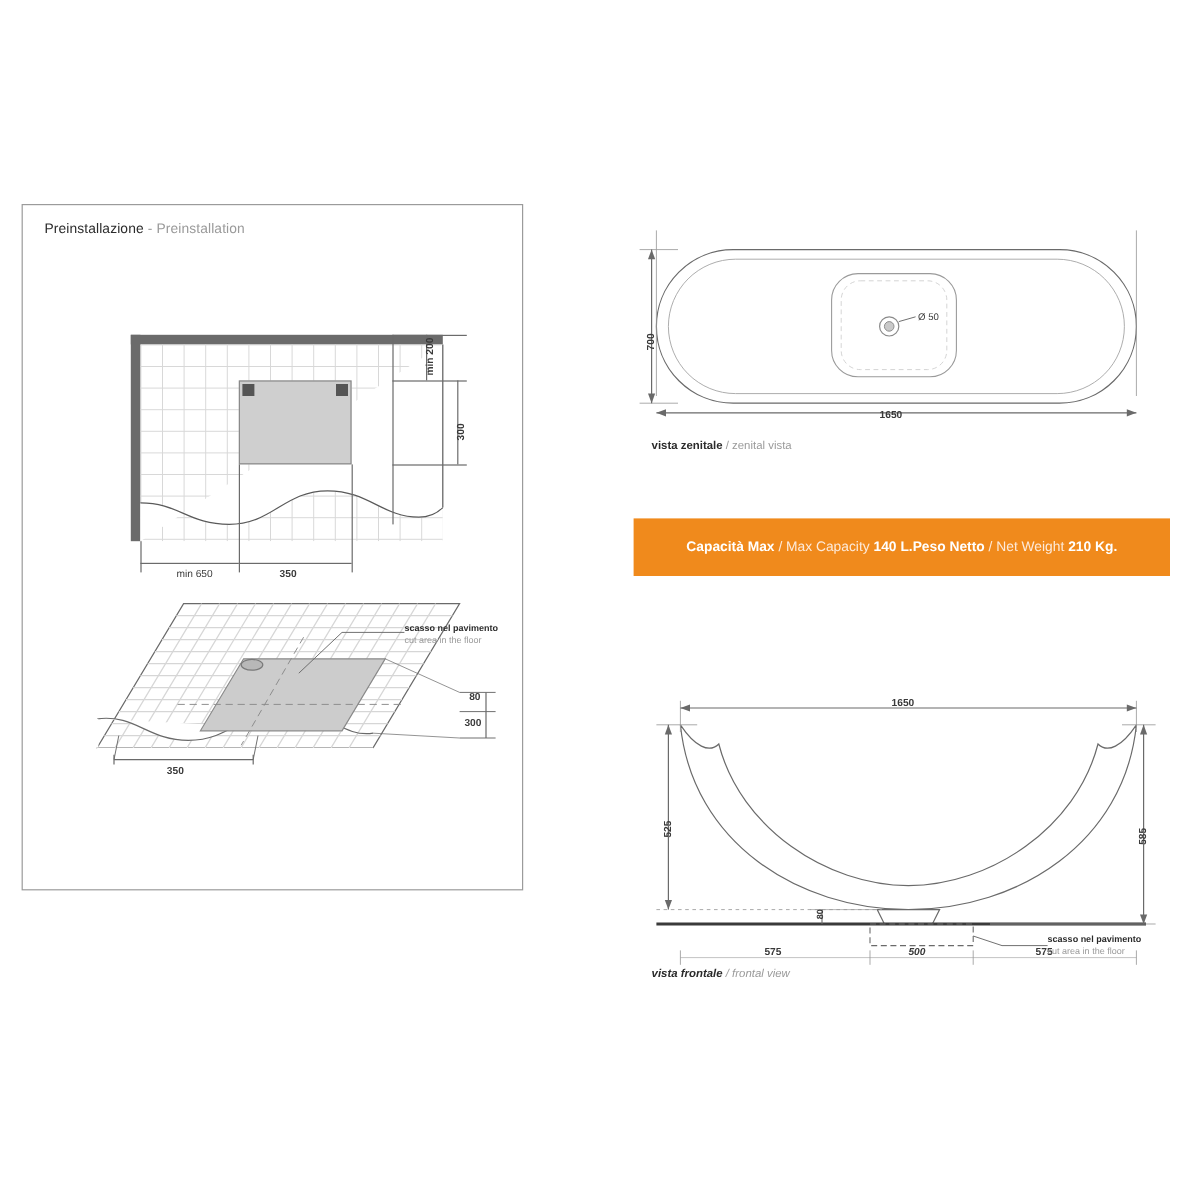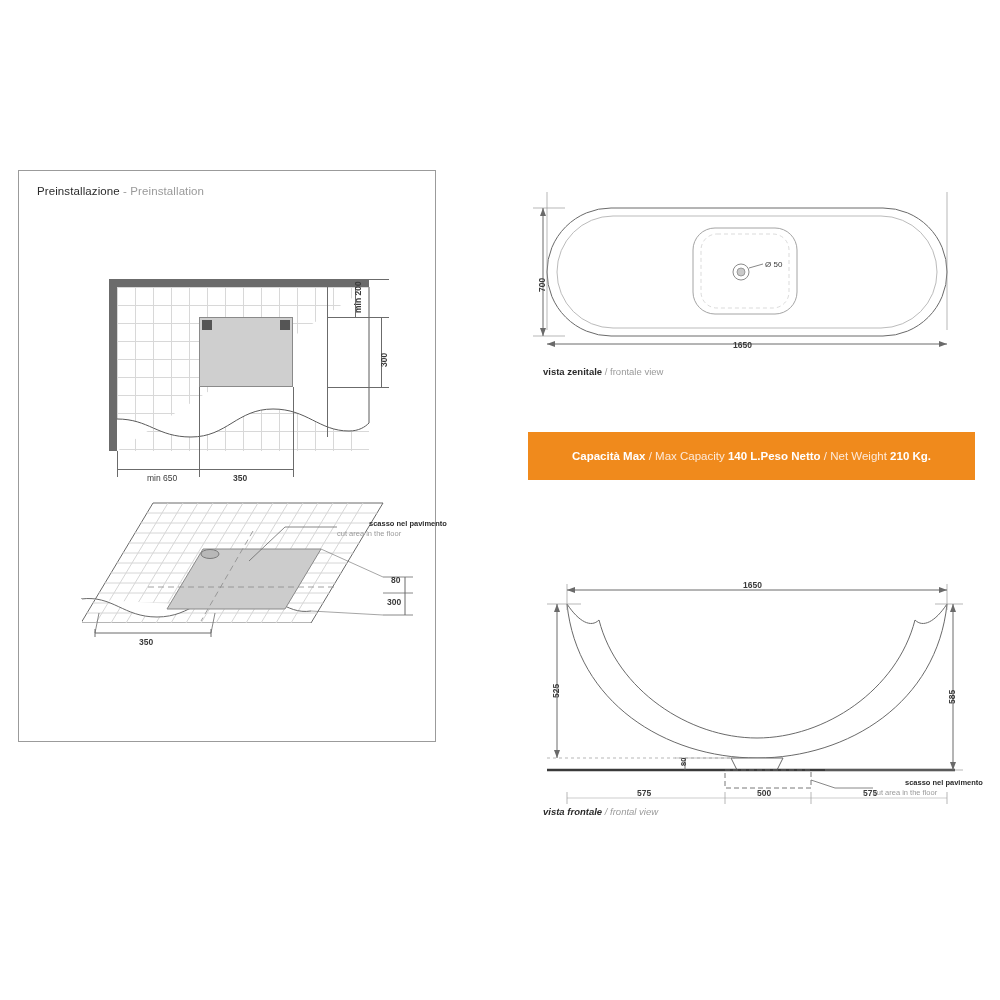--- a/index.html
+++ b/index.html
@@ -123,21 +123,21 @@
     top: 320px;
     width: 380px;
     height: 235px;
   }
   .callout-label {
     position: absolute;
     font-size: 7.5px;
     line-height: 10px;
     white-space: nowrap;
   }
-  .callout-label .it { font-weight: bold; color: #2b2b2b; margin-left: 32px; }
+  .callout-label .it { font-weight: bold; color: #2b2b2b; }
   .callout-label .en { color: #9a9a9a; }
 
   
   .zenital {
     position: absolute;
     left: 525px;
     top: 180px;
     width: 450px;
     height: 220px;
   }
@@ -326,21 +326,21 @@
       <line x1="8" y1="156" x2="40" y2="156" stroke="#9a9a9a" stroke-width="0.7"></line>
       <line x1="18" y1="28" x2="18" y2="156" stroke="#6a6a6a" stroke-width="1"></line>
       <path d="M18 28 L15 36 L21 36 Z" fill="#6a6a6a"></path>
       <path d="M18 156 L15 148 L21 148 Z" fill="#6a6a6a"></path>
     </svg>
     <div class="dimtext bold" style="left:208px; top:160px;">1650</div>
     <div class="dimtext bold vert" style="left:12px; top:112px;">700</div>
     <div class="dimtext" style="left:240px; top:80px; font-size:8px;">Ø 50</div>
 
     <div class="viewcap" style="left:18px; top:186px;">
-      <span class="it">vista zenitale</span><span class="en"> / </span><span class="en">frontale view</span>
+      <span class="it">vista zenitale</span><span class="en"> / </span><span class="en">zenital vista</span>
     </div>
   </div>
 
   <div id="capacity-banner">
     <div class="banner-line">
       <span class="lab">Capacità Max</span><span class="en"> / </span><span class="en">Max Capacity</span>
       <b>140 L.</b>
     </div>
     <div class="banner-line">
       <span class="lab">Peso Netto</span><span class="en"> / </span><span class="en">Net Weight</span>
@@ -389,21 +389,21 @@
       <line x1="200" y1="222" x2="200" y2="234" stroke="#9a9a9a" stroke-width="0.7"></line>
       <line x1="286" y1="222" x2="286" y2="234" stroke="#9a9a9a" stroke-width="0.7"></line>
       <line x1="422" y1="222" x2="422" y2="234" stroke="#9a9a9a" stroke-width="0.7"></line>
     </svg>
 
     <div class="dimtext bold" style="left:218px; top:10px;">1650</div>
     <div class="dimtext bold vert" style="left:26px; top:128px;">525</div>
     <div class="dimtext bold vert" style="left:422px; top:134px;">585</div>
     <div class="dimtext bold vert" style="left:154px; top:196px; font-size:7.5px;">80</div>
     <div class="dimtext bold" style="left:112px; top:218px;">575</div>
-    <div class="dimtext bold" style="left:232px; top:218px;">500</div>
+    <div class="dimtext bold" style="left:232px; top:218px;font-style:italic;">500</div>
     <div class="dimtext bold" style="left:338px; top:218px;">575</div>
 
     <div class="callout-label" style="left:348px; top:208px;">
       <div class="it">scasso nel pavimento</div>
       <div class="en">cut area in the floor</div>
     </div>
 
     <div class="viewcap" style="left:18px; top:236px;font-style:italic;">
       <span class="it">vista frontale</span><span class="en"> / </span><span class="en">frontal view</span>
     </div>

